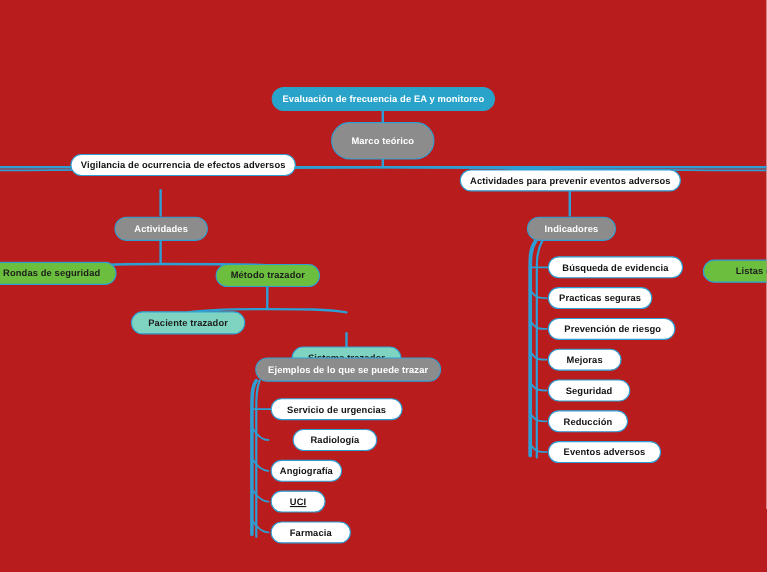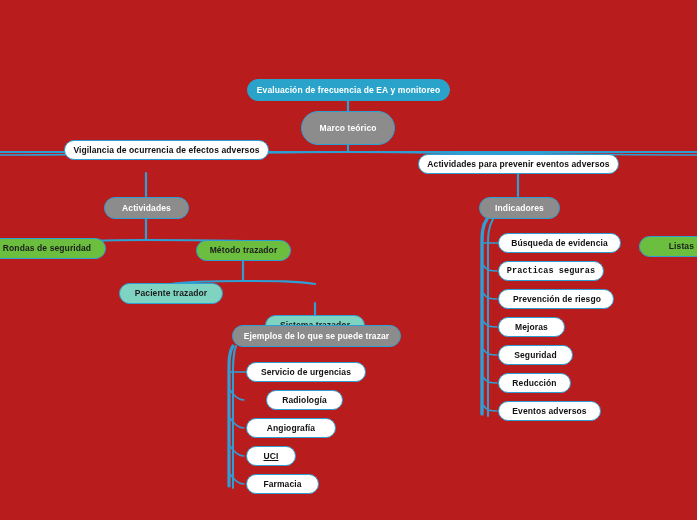--- a/index.html
+++ b/index.html
@@ -175,21 +175,21 @@
     <span>Sistema trazador</span>
   </div>
 
   <div class="node n-white" style="left:498px; top:233px; width:123px; height:20px;">
     <span>Búsqueda de evidencia</span>
   </div>
 
   <div class="node n-grey" style="left:232px; top:325px; width:169px; height:22px;">
     <span>Ejemplos de lo que se puede trazar</span>
   </div>
-  <div class="node n-white" style="left:498px; top:261px; width:106px; height:20px;font-family:Liberation Mono, monospace;">
+  <div class="node n-white" style="left:498px; top:261px; width:95px; height:20px;">
     <span>Practicas seguras</span>
   </div>
   <div class="node n-white" style="left:498px; top:289px; width:116px; height:20px;justify-content:flex-end;">
     <span>Prevención de riesgo</span>
   </div>
   <div class="node n-white" style="left:498px; top:317px; width:67px; height:20px;">
     <span>Mejoras</span>
   </div>
   <div class="node n-white" style="left:498px; top:345px; width:75px; height:20px;align-items:center;">
     <span>Seguridad</span>
@@ -200,21 +200,21 @@
   <div class="node n-white" style="left:498px; top:401px; width:103px; height:20px;">
     <span>Eventos adversos</span>
   </div>
 
   <div class="node n-white" style="left:246px; top:362px; width:120px; height:20px;">
     <span>Servicio de urgencias</span>
   </div>
   <div class="node n-white" style="left:246px; top:390px; width:77px; height:20px;margin-left:20px;">
     <span>Radiología</span>
   </div>
-  <div class="node n-white" style="left:246px; top:418px; width:90px; height:20px;border-radius:10px;">
+  <div class="node n-white" style="left:246px; top:418px; width:65px; height:20px;border-radius:10px;">
     <span>Angiografía</span>
   </div>
   <div class="node n-white" style="left:246px; top:446px; width:50px; height:20px;text-decoration:underline;">
     <span>UCI</span>
   </div>
   <div class="node n-white" style="left:246px; top:474px; width:73px; height:20px;justify-content:center;">
     <span>Farmacia</span>
   </div>
 
 </div>

